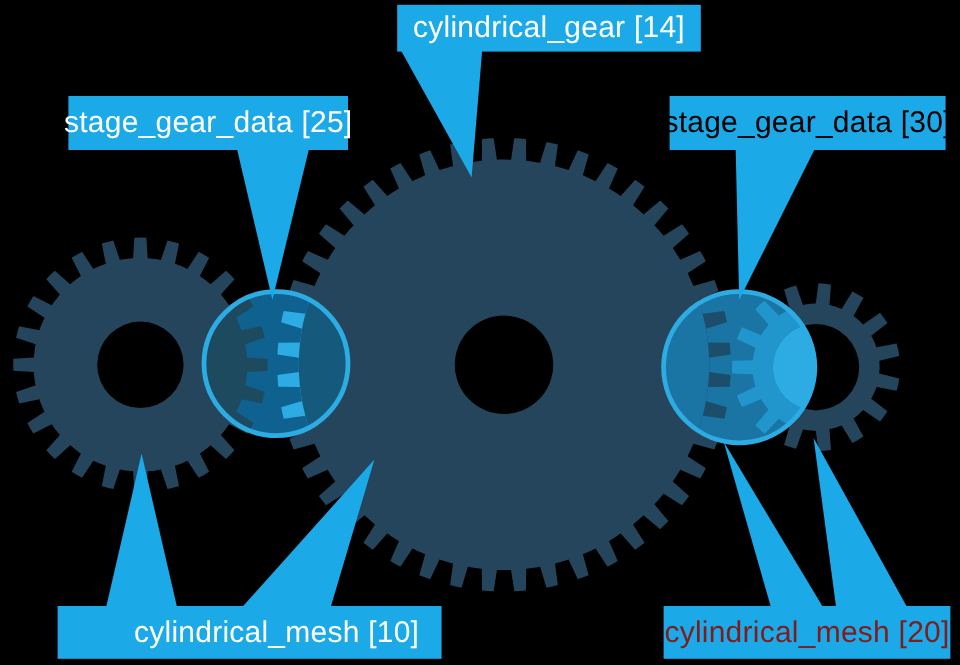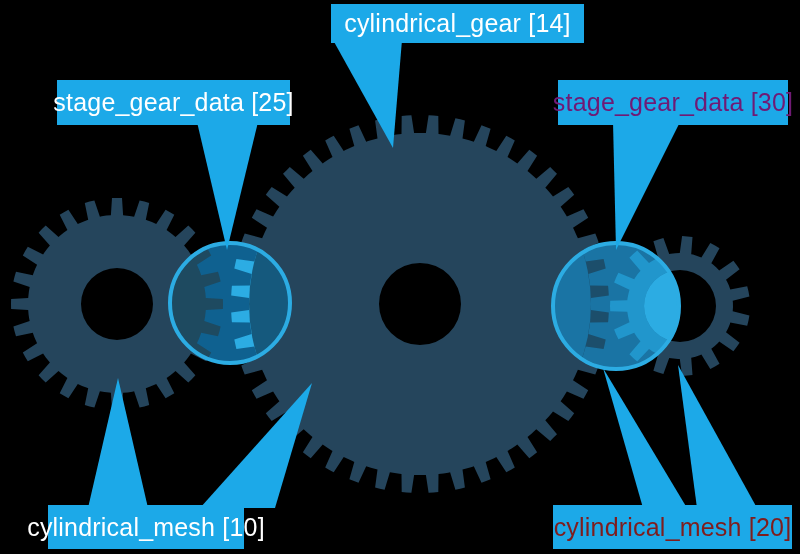--- a/index.html
+++ b/index.html
@@ -63,17 +63,17 @@
         <polygon points="613,122 680,122 616,250" fill="#1CA9E8"></polygon>
         <polygon points="88,508 148,508 118,378" fill="#1CA9E8"></polygon>
         <polygon points="200,508 275,508 312,383" fill="#1CA9E8"></polygon>
         <polygon points="643,508 687,508 603,368" fill="#1CA9E8"></polygon>
         <polygon points="697,508 757,508 678,365" fill="#1CA9E8"></polygon>
       </g>
   </svg>
   <div id="labels-layer">
       <div class="callout-label" style="left: 295px; top: 4px; width: 253px; height: 39px; background: rgb(28, 169, 232); color: rgb(255, 255, 255); margin-left: 36px;">cylindrical_gear [14]</div>
       <div class="callout-label" style="left: 57px; top: 80px; width: 233px; height: 45px; background: rgb(28, 169, 232); color: rgb(255, 255, 255);">stage_gear_data [25]</div>
-      <div class="callout-label" style="left: 558px; top: 80px; width: 230px; height: 45px; background: rgb(28, 169, 232); color: #701a75;">stage_gear_data [30]</div>
-      <div class="callout-label" style="left: 48px; top: 505px; width: 196px; height: 44px; background: rgb(28, 169, 232); color: rgb(255, 255, 255);">cylindrical_mesh [10]</div>
+      <div class="callout-label" style="left: 558px; top: 80px; width: 230px; height: 45px; background: rgb(28, 169, 232); color: #000000;">stage_gear_data [30]</div>
+      <div class="callout-label" style="left: 48px; top: 505px; width: 275px; height: 44px; background: rgb(28, 169, 232); color: rgb(255, 255, 255); padding-left: 45px;">cylindrical_mesh [10]</div>
       <div class="callout-label" style="left: 553px; top: 505px; width: 239px; height: 44px; background: rgb(28, 169, 232); color: #7f1d1d;">cylindrical_mesh [20]</div>
     </div>
 </div>
 
 </body></html>

